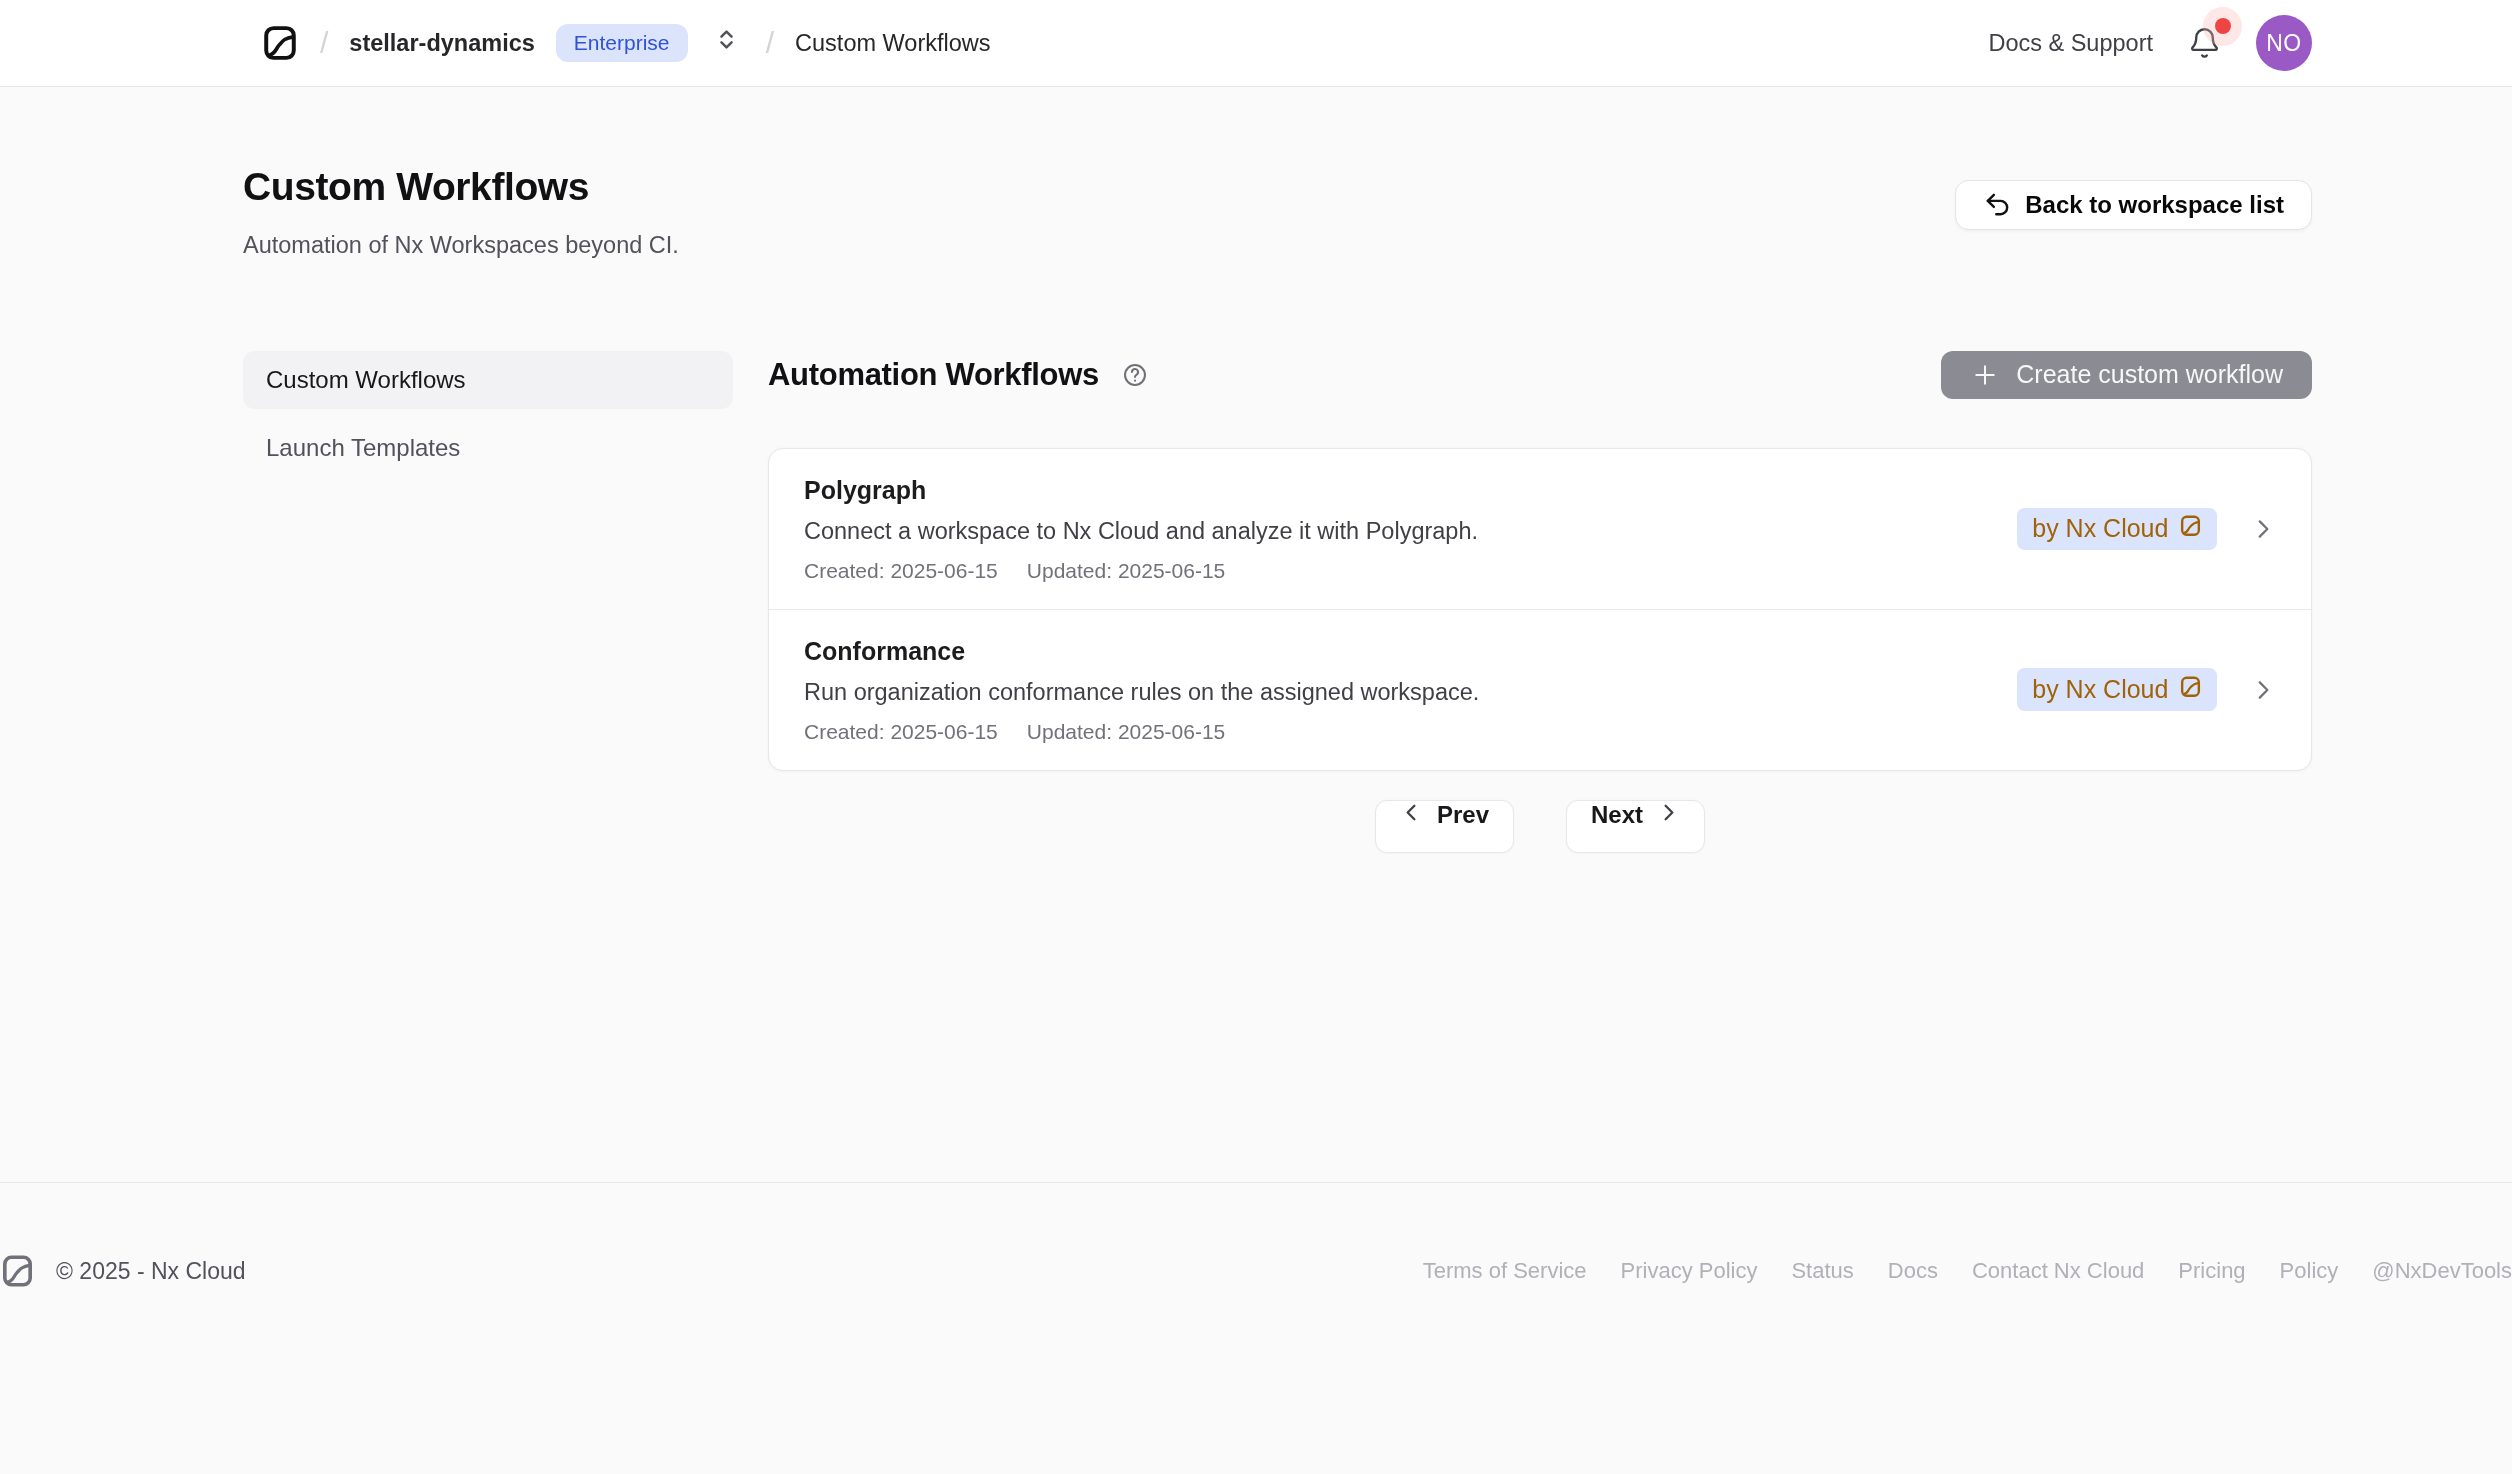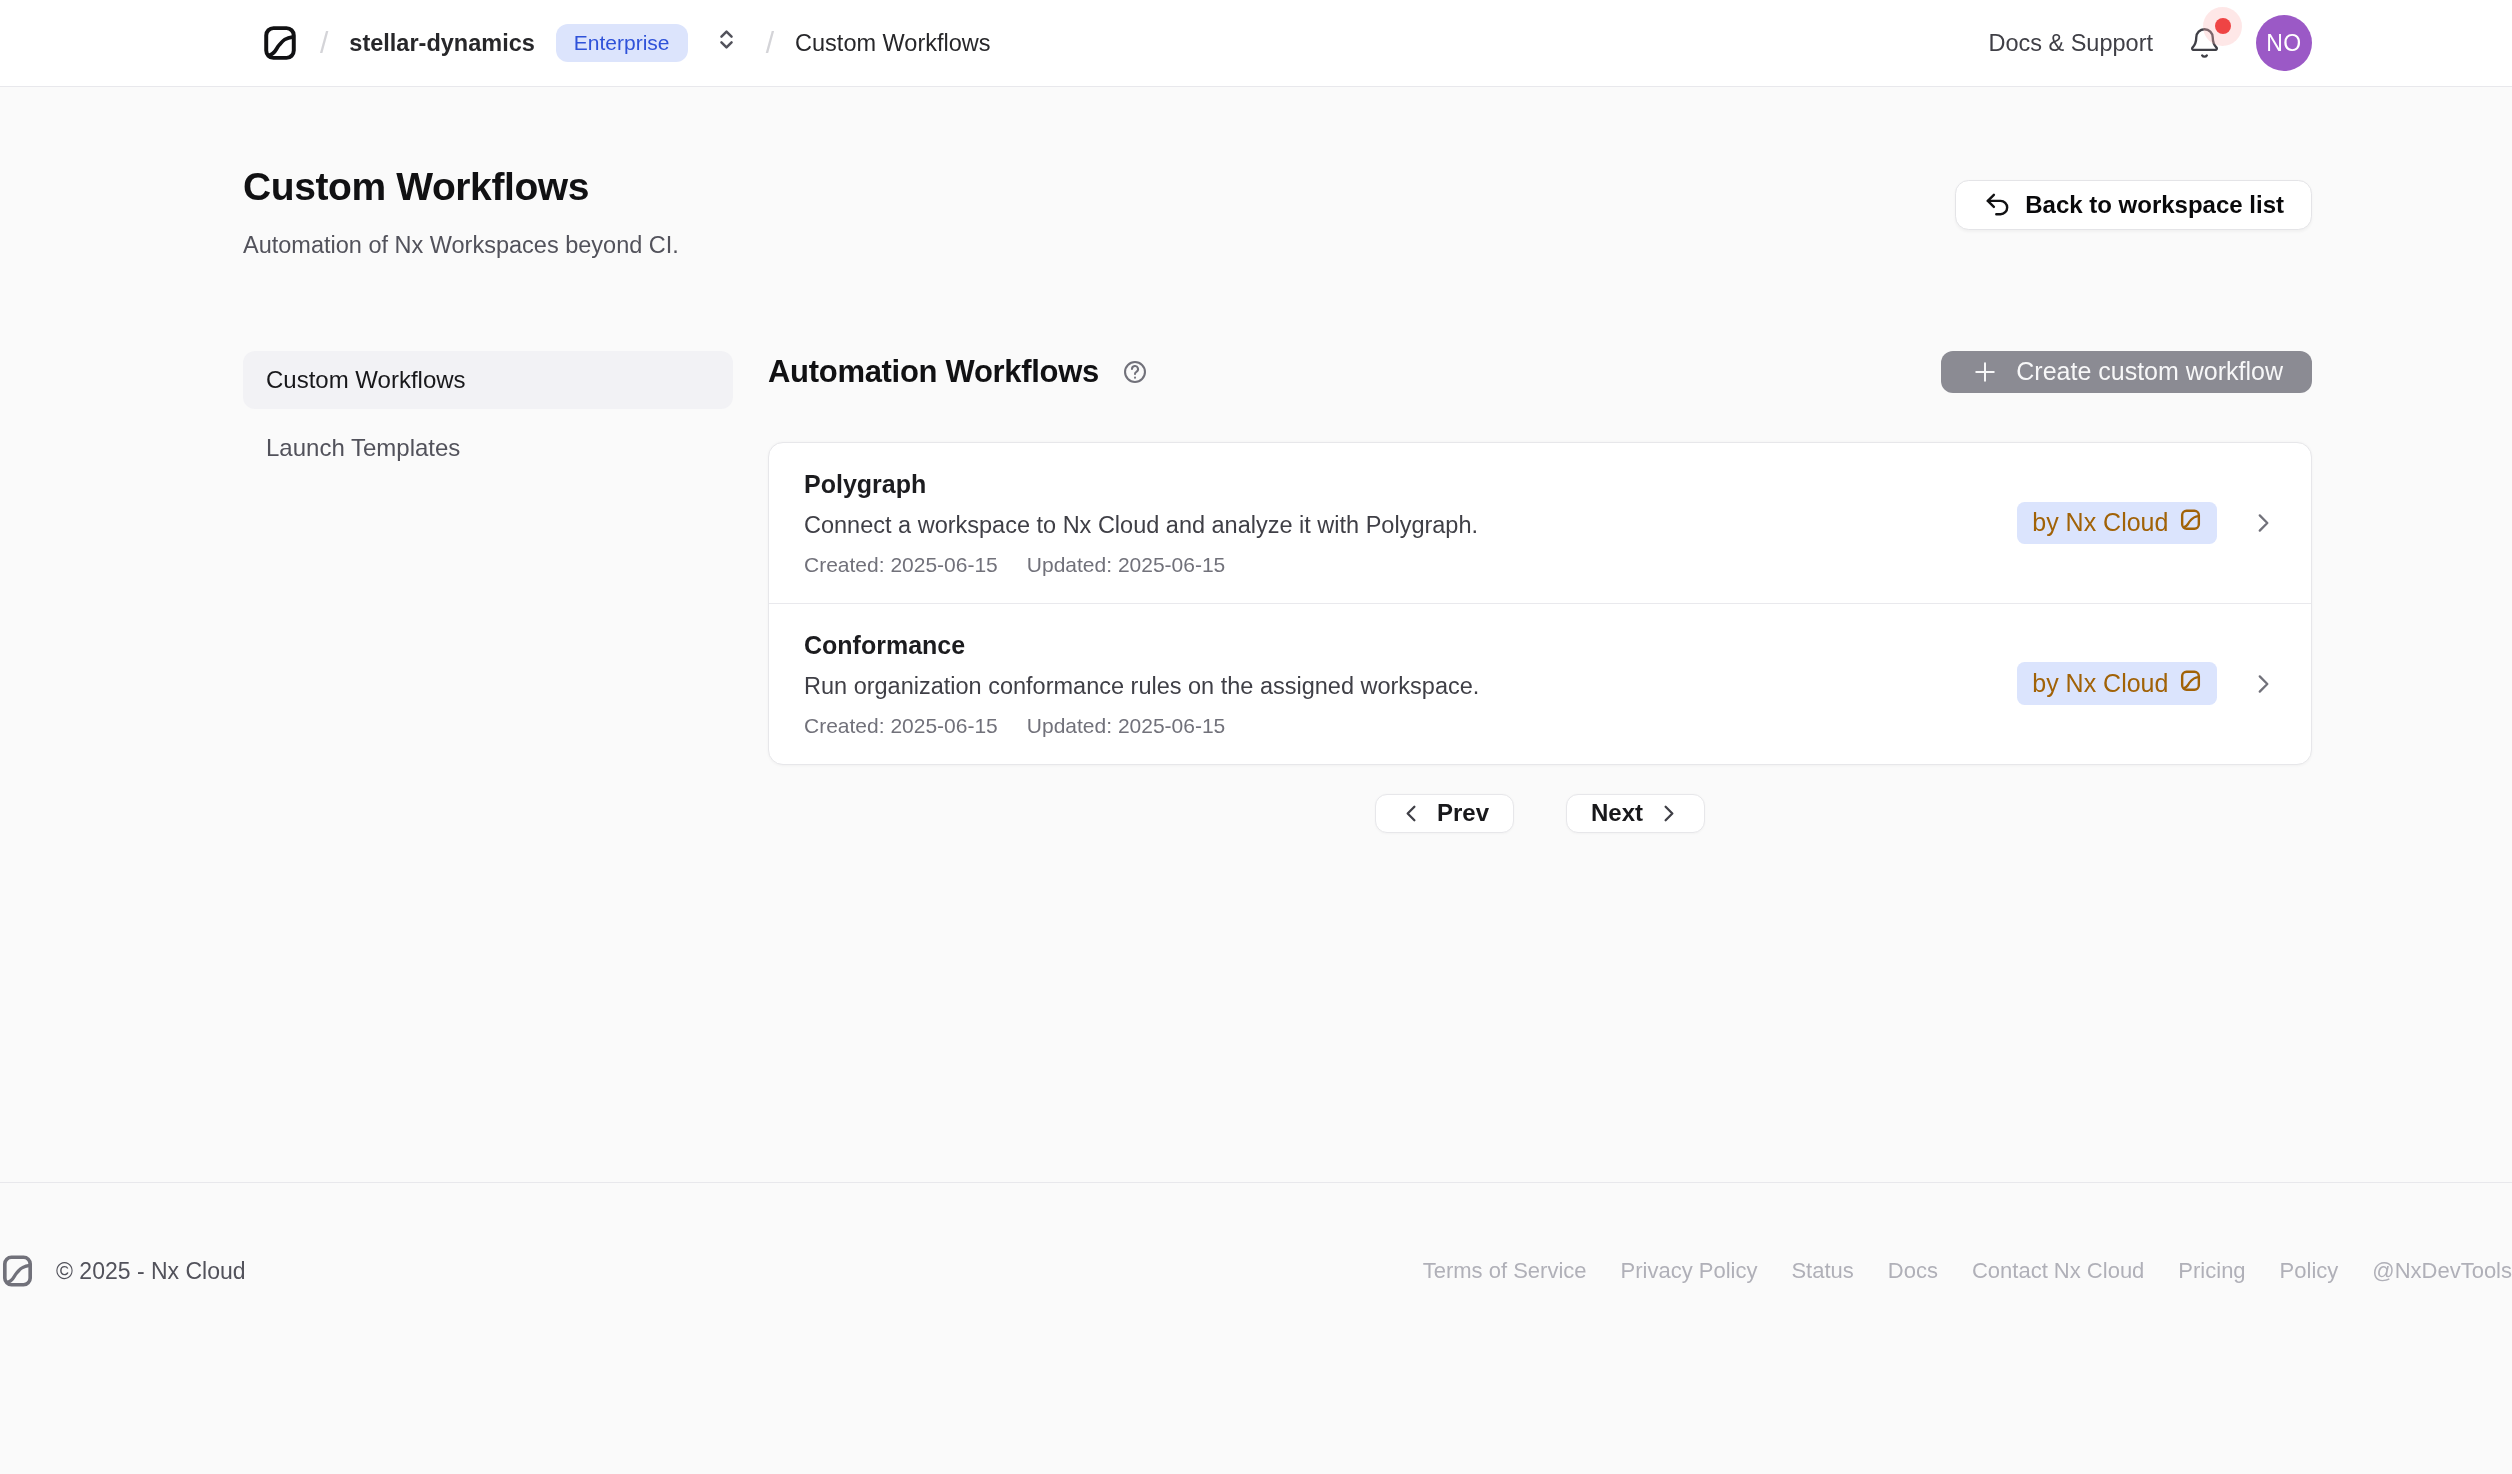--- a/index.html
+++ b/index.html
@@ -79,21 +79,21 @@
   }
   .side-item.active { background: #f2f2f5; color: #18181b; }
 
   
   .section { flex: 1; min-width: 0; }
   .section-head { display: flex; align-items: center; justify-content: space-between; }
   .h2-wrap { display: flex; align-items: center; gap: 23px; }
   .section-title { font-size: 31px; font-weight: 700; letter-spacing: -0.3px; margin: 0; color: #111113; }
   .help-icon { width: 26px; height: 26px; color: #71717a; cursor: pointer; }
   .create-btn {
-    height: 42px; display: flex; align-items: center; gap: 16.7px;
+    height: 48px; display: flex; align-items: center; gap: 16.7px;
     background: #8b8b93; color: #f7f7f8; border: none; border-radius: 12px;
     padding: 0 29px; font-size: 25px; font-weight: 500; font-family: inherit;
     cursor: pointer;
   }
   .create-btn svg { width: 30px; height: 30px; }
 
   
   .wf-list {
     margin-top: 49px; background: #ffffff;
     border: 1.5px solid #e7e7ea; border-radius: 15px;
@@ -114,21 +114,21 @@
     background: #dbe4fd; color: #a16207;
     border-radius: 7.6px; padding: 6.8px 15px;
     font-size: 25px; font-weight: 500; cursor: pointer;
   }
   .nx-badge svg { width: 23px; height: 23.5px; }
   .row-chevron { width: 26px; height: 26px; color: #71717a; }
 
   
   .pagination { margin-top: 29px; display: flex; justify-content: center; gap: 52px; }
   .page-btn {
-    height: 39px; display: flex; align-items: center; gap: 13.7px;
+    height: 53px; display: flex; gap: 13.7px;
     background: #ffffff; border: 1.5px solid #e7e7ea; border-radius: 12px;
     padding: 0 24px; font-size: 24px; font-weight: 600; color: #18181b;
     font-family: inherit; box-shadow: 0 0.8px 2.3px rgba(0,0,0,0.03); cursor: pointer;
   }
   .page-btn svg { width: 23px; height: 23px; color: #3f3f46; }
 
   
   .footer { border-top: 1.5px solid #e8e8ec; background: #fafafa; }
   .footer-row { padding-top: 70px; display: flex; justify-content: space-between; align-items: center; }
   .f-brand { display: flex; align-items: center; gap: 21px; font-size: 23px; color: #52525b; }

